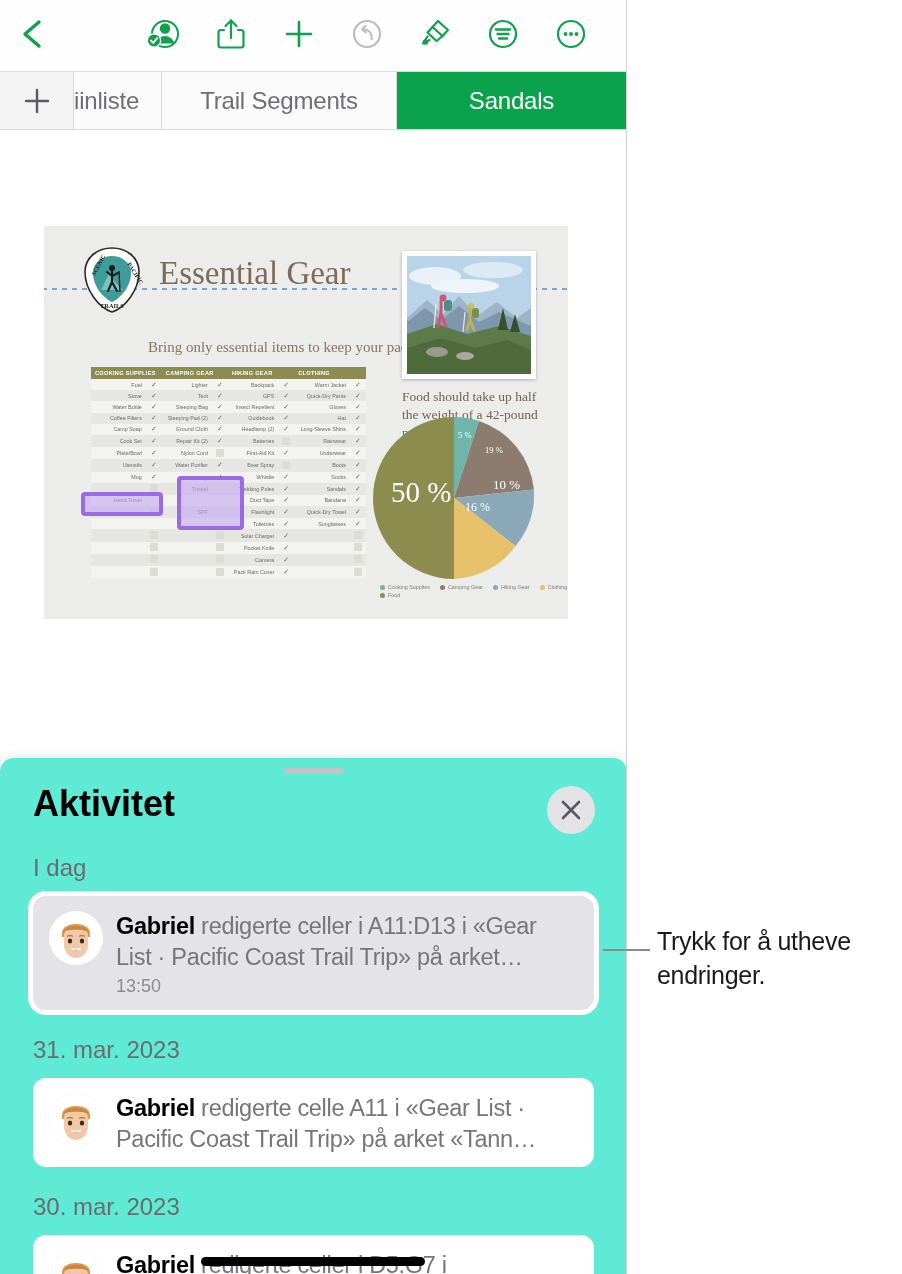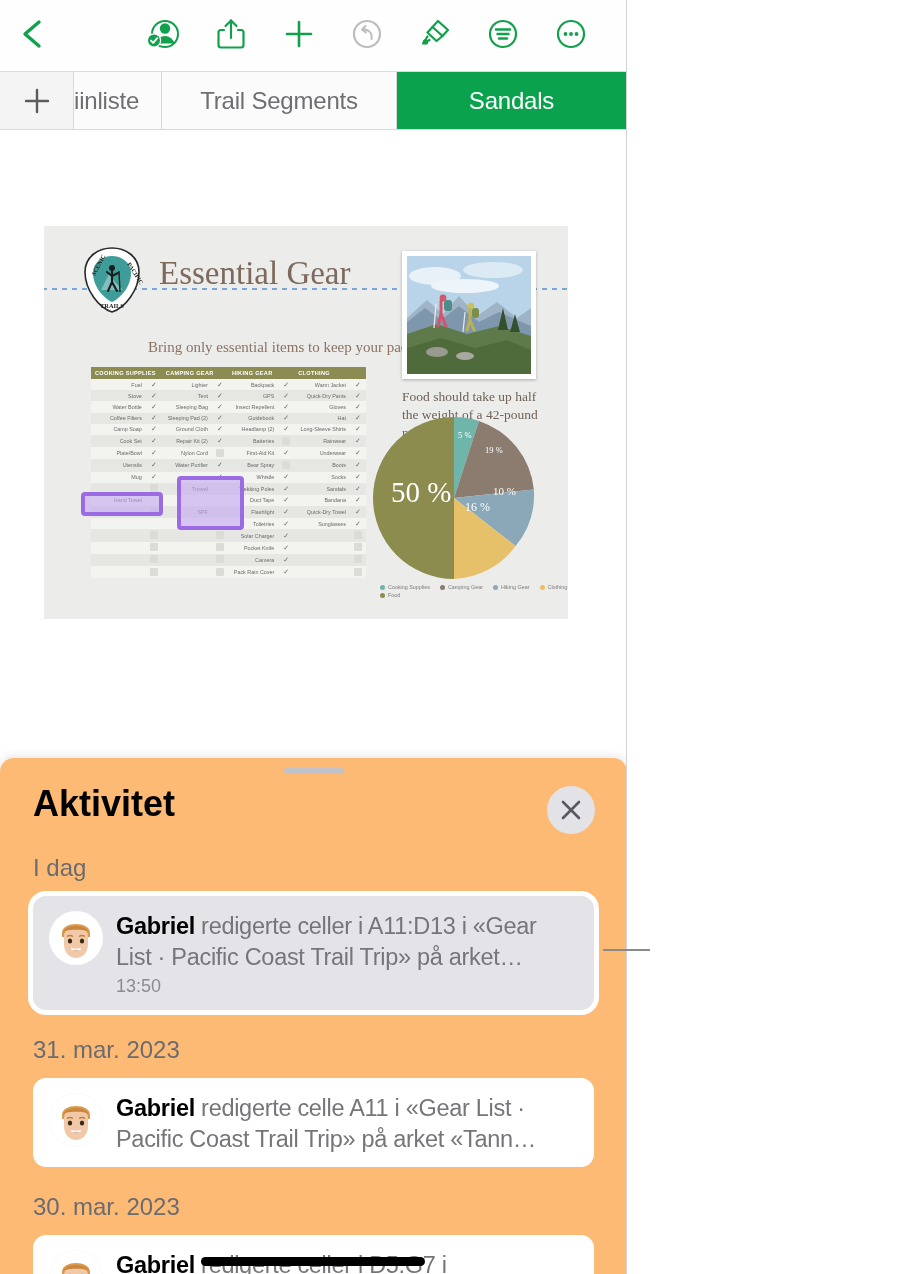--- a/index.html
+++ b/index.html
@@ -95,21 +95,21 @@
   .pie-wrap { position:absolute; left:329px; top:191px; width:162px; height:162px; }
   .pie-label { position:absolute; color:#fff; font-family:"Liberation Serif", serif; }
   .legend { position:absolute; left:336px; top:358px; width:190px;
             display:flex; flex-wrap:wrap; gap:2px 10px; font-size:5.4px; color:#7d7d7d; }
   .lg { display:flex; align-items:center; gap:3px; }
   .dot { width:5px; height:5px; border-radius:50%; display:inline-block; }
 
   
   .sheet {
     position:absolute; left:0; bottom:0; width:627px; height:516px;
-    background:#fdba74; border-top-left-radius:14px; border-top-right-radius:14px;
+    background:#5eead4; border-top-left-radius:14px; border-top-right-radius:14px;
     box-shadow:0 -2px 10px rgba(0,0,0,.10);
   }
   .grabber { position:absolute; left:50%; transform:translateX(-50%); top:10px;
              width:60px; height:6px; border-radius:3px; background:#c2c2c9; }
   .sheet-title { position:absolute; left:33px; top:25px; font-size:36px; font-weight:bold; color:#000; }
   .close-btn { position:absolute; right:32px; top:28px; width:48px; height:48px; border-radius:50%;
                background:#e2e2e7; display:flex; align-items:center; justify-content:center; cursor:pointer; }
   .dayhead { font-size:24px; color:#6b6b70; margin-left:33px; margin-bottom:14px; }
   .acard { margin:12px 33px; background:#ffffff; border-radius:13px; padding:15px 16px 13px 16px;
            display:flex; gap:13px; cursor:pointer; }
@@ -474,21 +474,21 @@
 
             <path d="M81 81 L106 3.9 A81 81 0 0 1 160.9 72.4 Z" fill="#8c7c70"></path>
 
             <path d="M81 81 L160.9 72.4 A81 81 0 0 1 142.6 129.1 Z" fill="#8aa8b8"></path>
 
             <path d="M81 81 L142.6 129.1 A81 81 0 0 1 81 162 Z" fill="#e6c169"></path>
           </svg>
           <span class="pie-label" style="left:18px; top:59px; font-size:29px;">50 %</span>
           <span class="pie-label" style="left:85px; top:13px; font-size:8.5px;">5 %</span>
           <span class="pie-label" style="left:112px; top:28px; font-size:8.5px;">19 %</span>
-          <span class="pie-label" style="left:120px; top:68px; font-size:11px;">10 %</span>
+          <span class="pie-label" style="left:120px; top:60px; font-size:13px;">10 %</span>
           <span class="pie-label" style="left:92px; top:83px; font-size:12px;">16 %</span>
         </div>
 
         <div class="legend">
             <div class="lg">
               <span class="dot" style="background: rgb(111, 181, 169);"></span>
               <span>Cooking Supplies</span>
             </div>
             <div class="lg">
               <span class="dot" style="background: rgb(140, 124, 112);"></span>
@@ -582,14 +582,15 @@
               </div>
             </div>
           </div>
         </div>
     </div>
 
     <div class="homebar"></div>
   </div>
 
   <div class="callout-line"></div>
+  <div class="callout-text">Trykk for å utheve endringer.</div>
 
 </div>
 
 </body></html>

